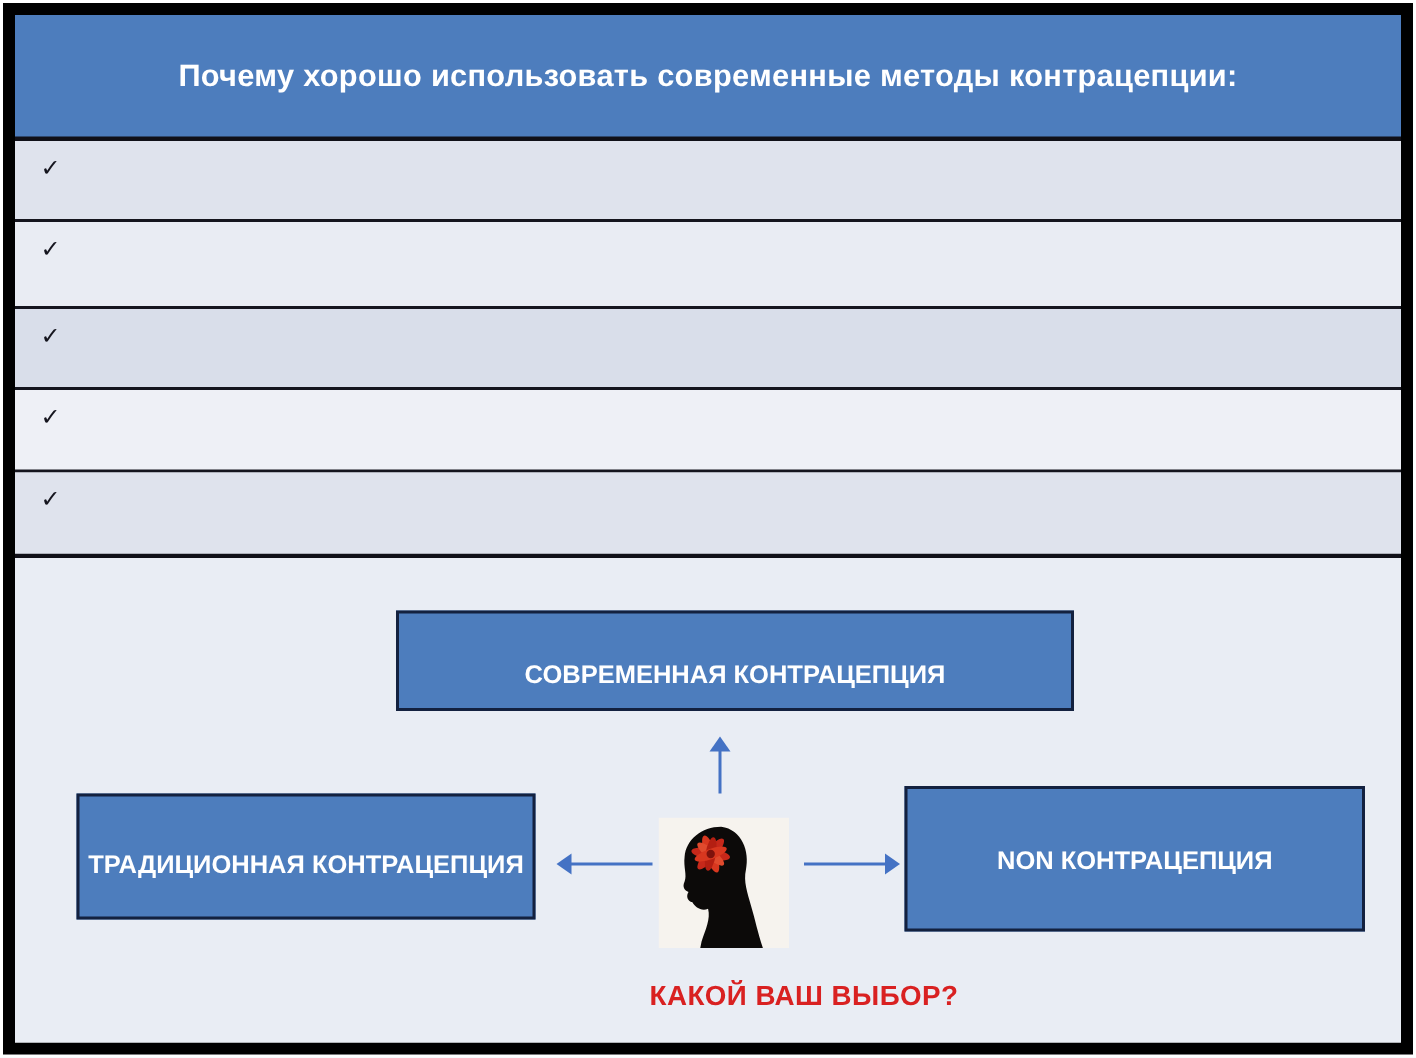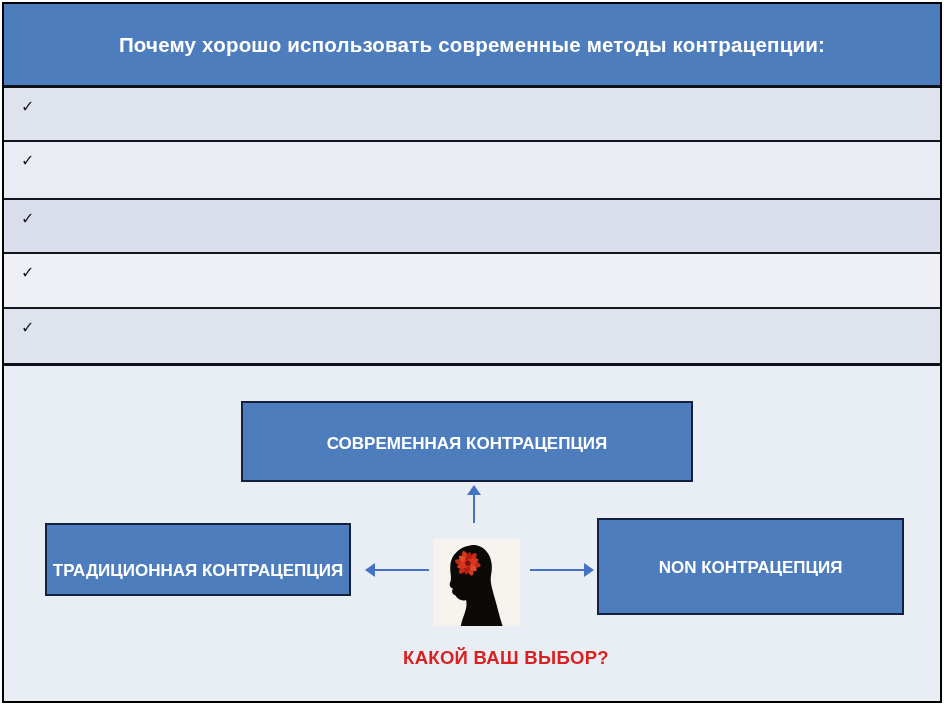--- a/index.html
+++ b/index.html
@@ -1,19 +1,19 @@
 <!DOCTYPE html>
 <html><head>
 <meta charset="utf-8">
 <style>
   * { margin:0; padding:0; box-sizing:border-box; }
   html,body { width:944px; height:705px; background:#ffffff;
     font-family:"Liberation Sans","DejaVu Sans",sans-serif; }
   .frame { position:absolute; left:2px; top:2px; width:940px; height:701px;
-    border:2px solid #000000; background:#e9edf4; overflow:hidden; }
+    border:8px solid #000000; background:#e9edf4; overflow:hidden; }
 
   
   .header { height:84px; background:#4d7dbd; border-bottom:3px solid #101018;
     display:flex; align-items:center; justify-content:center; }
   .header-title { color:#ffffff; font-weight:bold; font-size:20.5px; letter-spacing:.2px; }
 
   
   .row { position:relative; padding:6px 14px 0 44px; font-size:15.5px;
     line-height:25px; color:#15151e; border-bottom:2px solid #15151e;
     white-space:pre-line; letter-spacing:-0.1px; }
@@ -24,43 +24,43 @@
   .row3 { height:54px; background:#d9deea; }
   .row4 { height:55px; background:#eef0f6; }
   .row5 { height:54px; background:#dfe3ed; border-bottom:none; }
   .rows { border-bottom:3px solid #101018; }
 
   
   .diagram { position:relative; height:327px; background:#e9edf4; }
   .dbox { position:absolute; background:#4d7dbd; border:2px solid #13213f;
     color:#ffffff; font-weight:bold; font-size:17px; text-align:center;
     line-height:26px; white-space:pre-line; }
-  .box-modern      { left:237px; top:35px;  width:452px; height:81px; padding-top:2px; }
-  .box-traditional { left:41px;  top:157px; width:306px; height:73px; padding-top:7px; }
+  .box-modern      { left:254px; top:35px;  width:452px; height:67px; padding-top:2px; }
+  .box-traditional { left:41px;  top:157px; width:306px; height:84px; padding-top:7px; }
   .box-non         { left:593px; top:152px; width:307px; height:97px; padding-top:9px; }
   .box-non .dbody  { text-align:left; padding:0 6px; }
 
   .figure { position:absolute; left:429px; top:173px; width:87px; height:87px; }
   .figure svg { display:block; width:87px; height:87px; }
 
   .arrow span { position:absolute; }
   .a-up-line    { left:469px; top:128px; width:2px;  height:29px; background:#4472c4; }
   .a-up-head    { left:463px; top:119px; width:0; height:0;
                   border-left:7px solid transparent; border-right:7px solid transparent;
                   border-bottom:10px solid #4472c4; }
   .a-left-line  { left:370px; top:203px; width:55px; height:2px; background:#4472c4; }
   .a-left-head  { left:361px; top:197px; width:0; height:0;
                   border-top:7px solid transparent; border-bottom:7px solid transparent;
                   border-right:10px solid #4472c4; }
   .a-right-line { left:526px; top:203px; width:55px; height:2px; background:#4472c4; }
   .a-right-head { left:580px; top:197px; width:0; height:0;
                   border-top:7px solid transparent; border-bottom:7px solid transparent;
                   border-left:10px solid #4472c4; }
 
-  .question { position:absolute; left:316px; top:281px; width:372px;
+  .question { position:absolute; left:340px; top:281px; width:372px;
     text-align:center; color:#d92121; font-weight:bold; font-size:18.5px;
     letter-spacing:.3px; }
 </style>
 </head>
 <body>
 
 <div class="frame">
 
   <div class="header">
     <div class="header-title">Почему хорошо использовать современные методы контрацепции:</div>

